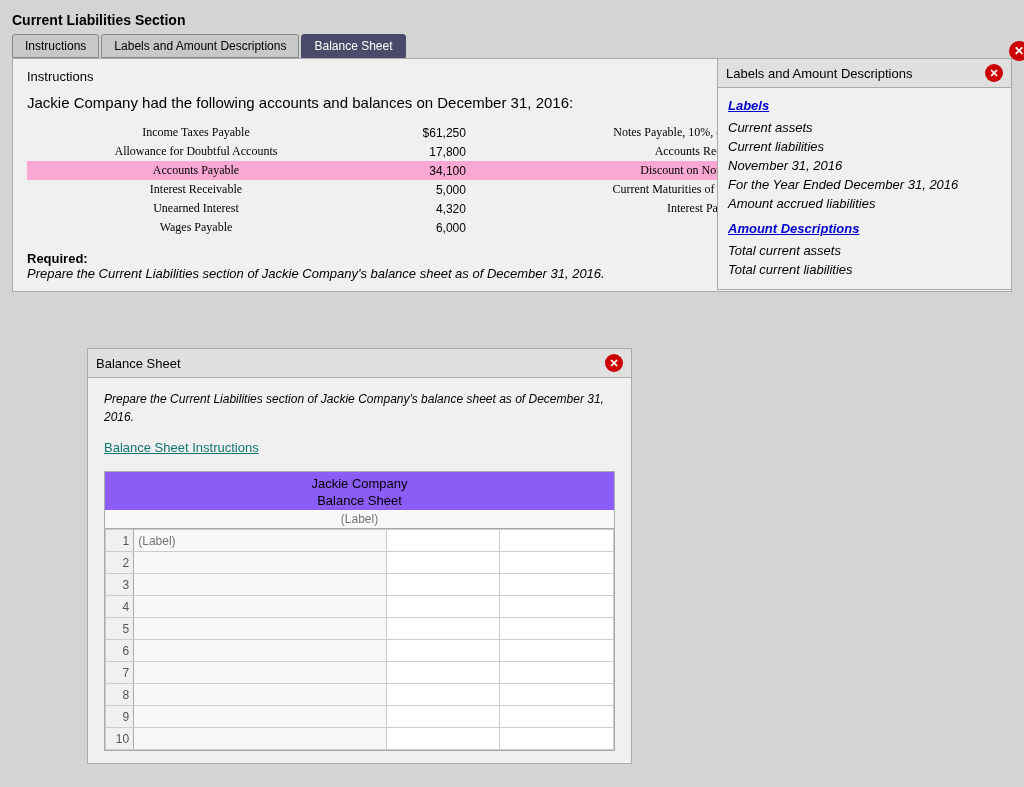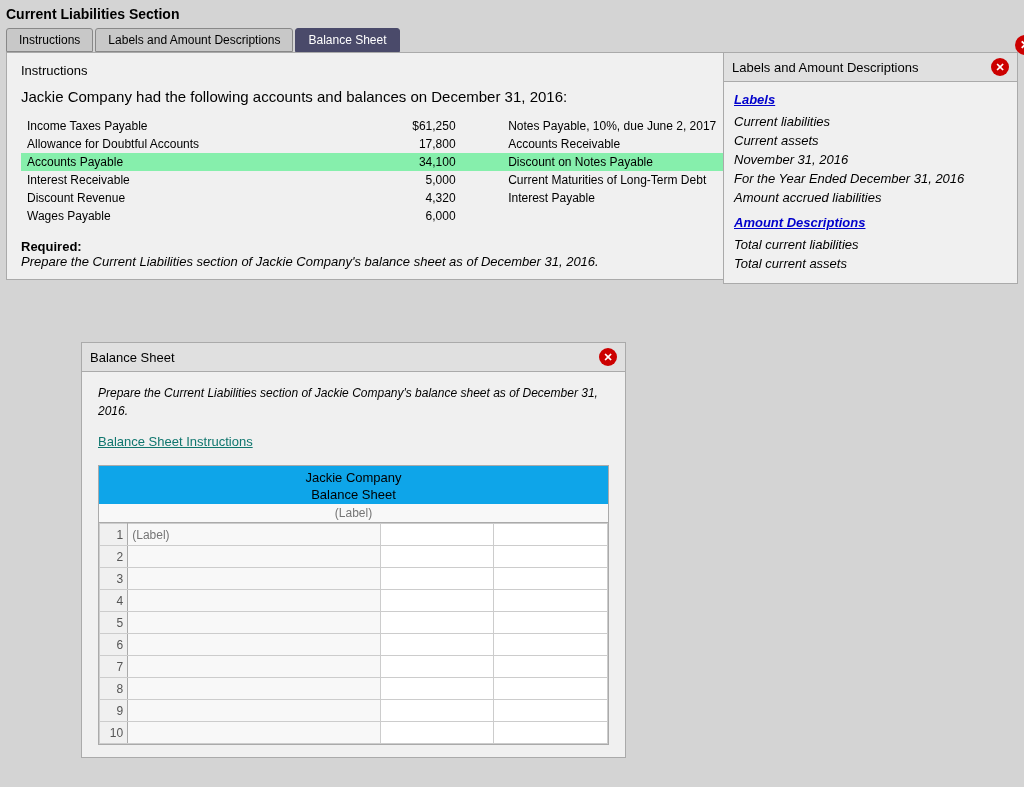--- a/index.html
+++ b/index.html
@@ -4,21 +4,21 @@
   <style>
     * { box-sizing: border-box; margin: 0; padding: 0; }
     body {
       font-family: Arial, sans-serif;
       font-size: 13px;
       background: #d4d4d4;
       color: #000;
     }
     .page-wrapper {
       background: #d4d4d4;
-      padding: 6px;
+      padding: 12px;
       min-height: 787px;
     }
     .page-title {
       font-weight: bold;
       font-size: 14px;
       margin-bottom: 6px;
       color: #000;
     }
     
     .tab-bar {
@@ -69,24 +69,24 @@
       width: 100%;
       font-size: 12px;
       margin-bottom: 14px;
       border-collapse: collapse;
     }
     .accounts-table td {
       padding: 2px 6px;
       text-align: right;
     }
     .accounts-table td:first-child { text-align: center; }
-    .accounts-table td.label-col { text-align: left; }
+    .accounts-table td.label-col { text-align: center; font-family: Liberation Serif, serif; }
     .accounts-table td.dollar { text-align: right; }
     .accounts-table tr.shaded td {
-      background: #86efac;
+      background: #f9a8d4;
     }
     .required-section {
       font-size: 13px;
       margin-top: 12px;
     }
     .required-section .required-label {
       font-weight: bold;
     }
     .required-section .required-text {
       font-style: italic;
@@ -196,21 +196,21 @@
     .bs-link {
       color: #0f766e;
       text-decoration: underline;
       cursor: pointer;
       font-size: 13px;
       margin-bottom: 16px;
       display: block;
     }
     .bs-table-wrapper {
       border: 1px solid #aaa;
-      background: #0ea5e9;
+      background: #8b5cf6;
     }
     .bs-company-name {
       text-align: center;
       font-size: 13px;
       padding: 4px 0 2px;
       font-weight: normal;
     }
     .bs-company-subtitle {
       text-align: center;
       font-size: 13px;
@@ -305,21 +305,21 @@
             <td class="dollar">150</td>
           </tr>
           <tr>
             <td class="label-col">Interest Receivable</td>
             <td class="dollar">5,000</td>
             <td></td>
             <td class="label-col">Current Maturities of Long-Term Debt</td>
             <td class="dollar">6,900</td>
           </tr>
           <tr>
-            <td class="label-col">Discount Revenue</td>
+            <td class="label-col">Unearned Interest</td>
             <td class="dollar">4,320</td>
             <td></td>
             <td class="label-col">Interest Payable</td>
             <td class="dollar">3,010</td>
           </tr>
           <tr>
             <td class="label-col">Wages Payable</td>
             <td class="dollar">6,000</td>
             <td></td>
             <td></td>
@@ -336,29 +336,29 @@
 
     <div class="labels-panel" style="position:absolute; right:0; top:0; width:295px;">
 
       <button class="top-right-close" style="position:absolute; top:-8px; right:-8px;">✕</button>
       <div class="labels-panel-header">
         <span>Labels and Amount Descriptions</span>
         <button class="panel-close-btn">✕</button>
       </div>
       <div class="labels-panel-body">
         <div class="section-title">Labels</div>
+        <div class="item">Current assets</div>
         <div class="item">Current liabilities</div>
-        <div class="item">Current assets</div>
         <div class="item">November 31, 2016</div>
         <div class="item">For the Year Ended December 31, 2016</div>
         <div class="item">Amount accrued liabilities</div>
 
         <div class="section-title" style="margin-top:8px;">Amount Descriptions</div>
+        <div class="item">Total current assets</div>
         <div class="item">Total current liabilities</div>
-        <div class="item">Total current assets</div>
       </div>
     </div>
 
     <div class="balance-sheet-panel">
       <div class="balance-sheet-header">
         <span>Balance Sheet</span>
         <button class="panel-close-btn">✕</button>
       </div>
       <div class="balance-sheet-body">
         <p class="bs-instructions">Prepare the Current Liabilities section of Jackie Company's balance sheet as of December 31, 2016.</p>

